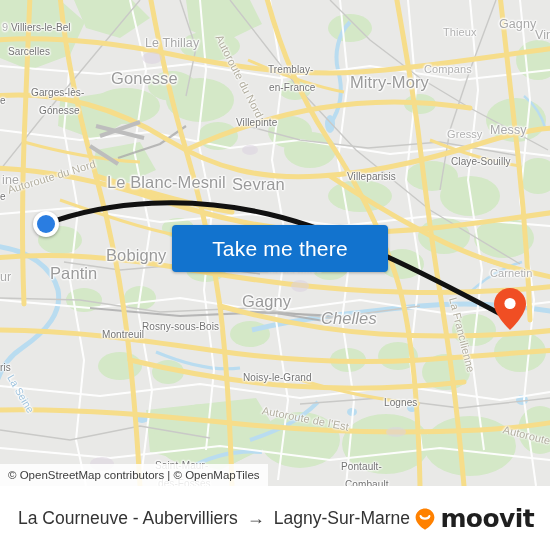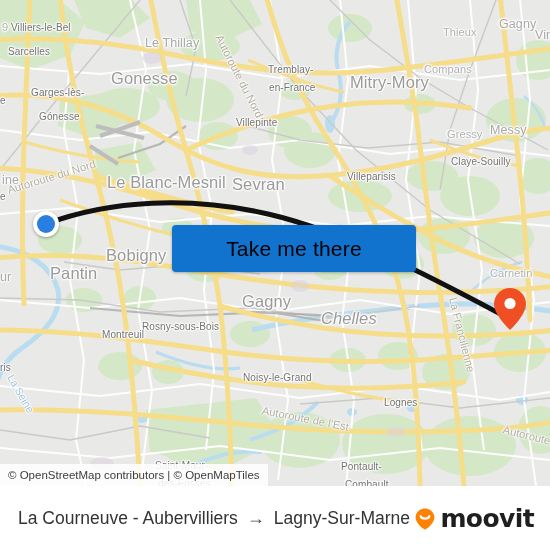--- a/index.html
+++ b/index.html
@@ -252,21 +252,21 @@
     <svg class="layer" viewBox="0 0 550 486">
       <path d="M46,224 C110,200 190,196 268,214 C350,233 440,282 508,318" fill="none" stroke="#111111" stroke-width="5" stroke-linecap="round"></path>
     </svg>
 
     <div id="labels">
         <div class="maplabel sz-lg" style="left: 11px; top: 23px;">Villiers-le-Bel</div>
         <div class="maplabel sz-lg" style="left: 8px; top: 47px;">Sarcelles</div>
         <div class="maplabel sz-md" style="left: 145px; top: 37px;">Le Thillay</div>
         <div class="maplabel sz-xl" style="left: 111px; top: 70px;">Gonesse</div>
         <div class="maplabel sz-lg" style="left: 31px; top: 88px;">Garges-lès-</div>
-        <div class="maplabel sz-lg" style="left: 39px; top: 112px;">Gónesse</div>
+        <div class="maplabel sz-lg" style="left: 39px; top: 106px;">Gónesse</div>
         <div class="maplabel sz-lg" style="left: 268px; top: 65px;">Tremblay-</div>
         <div class="maplabel sz-lg" style="left: 269px; top: 83px;">en-France</div>
         <div class="maplabel sz-xl" style="left: 350px; top: 74px;">Mitry-Mory</div>
         <div class="maplabel sz-sm" style="left: 443px; top: 27px;">Thieux</div>
         <div class="maplabel sz-md" style="left: 499px; top: 18px;">Gagny</div>
         <div class="maplabel sz-md" style="left: 535px; top: 29px;">Vina</div>
         <div class="maplabel sz-sm" style="left: 424px; top: 64px;">Compans</div>
         <div class="maplabel sz-lg" style="left: 236px; top: 118px;">Villepinte</div>
         <div class="maplabel sz-sm" style="left: 447px; top: 129px;">Gressy</div>
         <div class="maplabel sz-md" style="left: 490px; top: 124px;">Messy</div>
@@ -306,21 +306,21 @@
       <div class="dot"></div>
     </div>
 
     <div id="dest-marker" style="left:493px;top:287px;">
       <svg viewBox="0 0 34 44" width="34" height="44">
         <path d="M17 1 C8.2 1 1 8.2 1 17 C1 28 17 43 17 43 C17 43 33 28 33 17 C33 8.2 25.8 1 17 1 Z" fill="#f04e23"></path>
         <circle cx="17" cy="16.5" r="5.6" fill="#ffffff"></circle>
       </svg>
     </div>
 
-    <button id="cta" style="left: 172px; top: 225px; width: 244px; height: 47px; background: rgb(18, 115, 206); color: #000000;">Take me there</button>
+    <button id="cta" style="left: 172px; top: 225px; width: 216px; height: 47px; background: rgb(18, 115, 206); color: #ffffff;">Take me there</button>
 
     <div id="attribution">© OpenStreetMap contributors | © OpenMapTiles</div>
   </div>
 
   <div id="footer">
     <div id="brand">
       <svg width="26" height="26" viewBox="0 0 26 26">
         <path d="M13 3 C7.8 3 3.6 7 3.6 12 C3.6 17.6 10.2 22.6 12.2 23.7 C12.7 24 13.3 24 13.8 23.7 C15.8 22.6 22.4 17.6 22.4 12 C22.4 7 18.2 3 13 3 Z" fill="#ff8100"></path>
         <path d="M8.6 10.6 C9.6 14 16.4 14 17.4 10.6" fill="none" stroke="#ffffff" stroke-width="2.1" stroke-linecap="round"></path>
       </svg>

